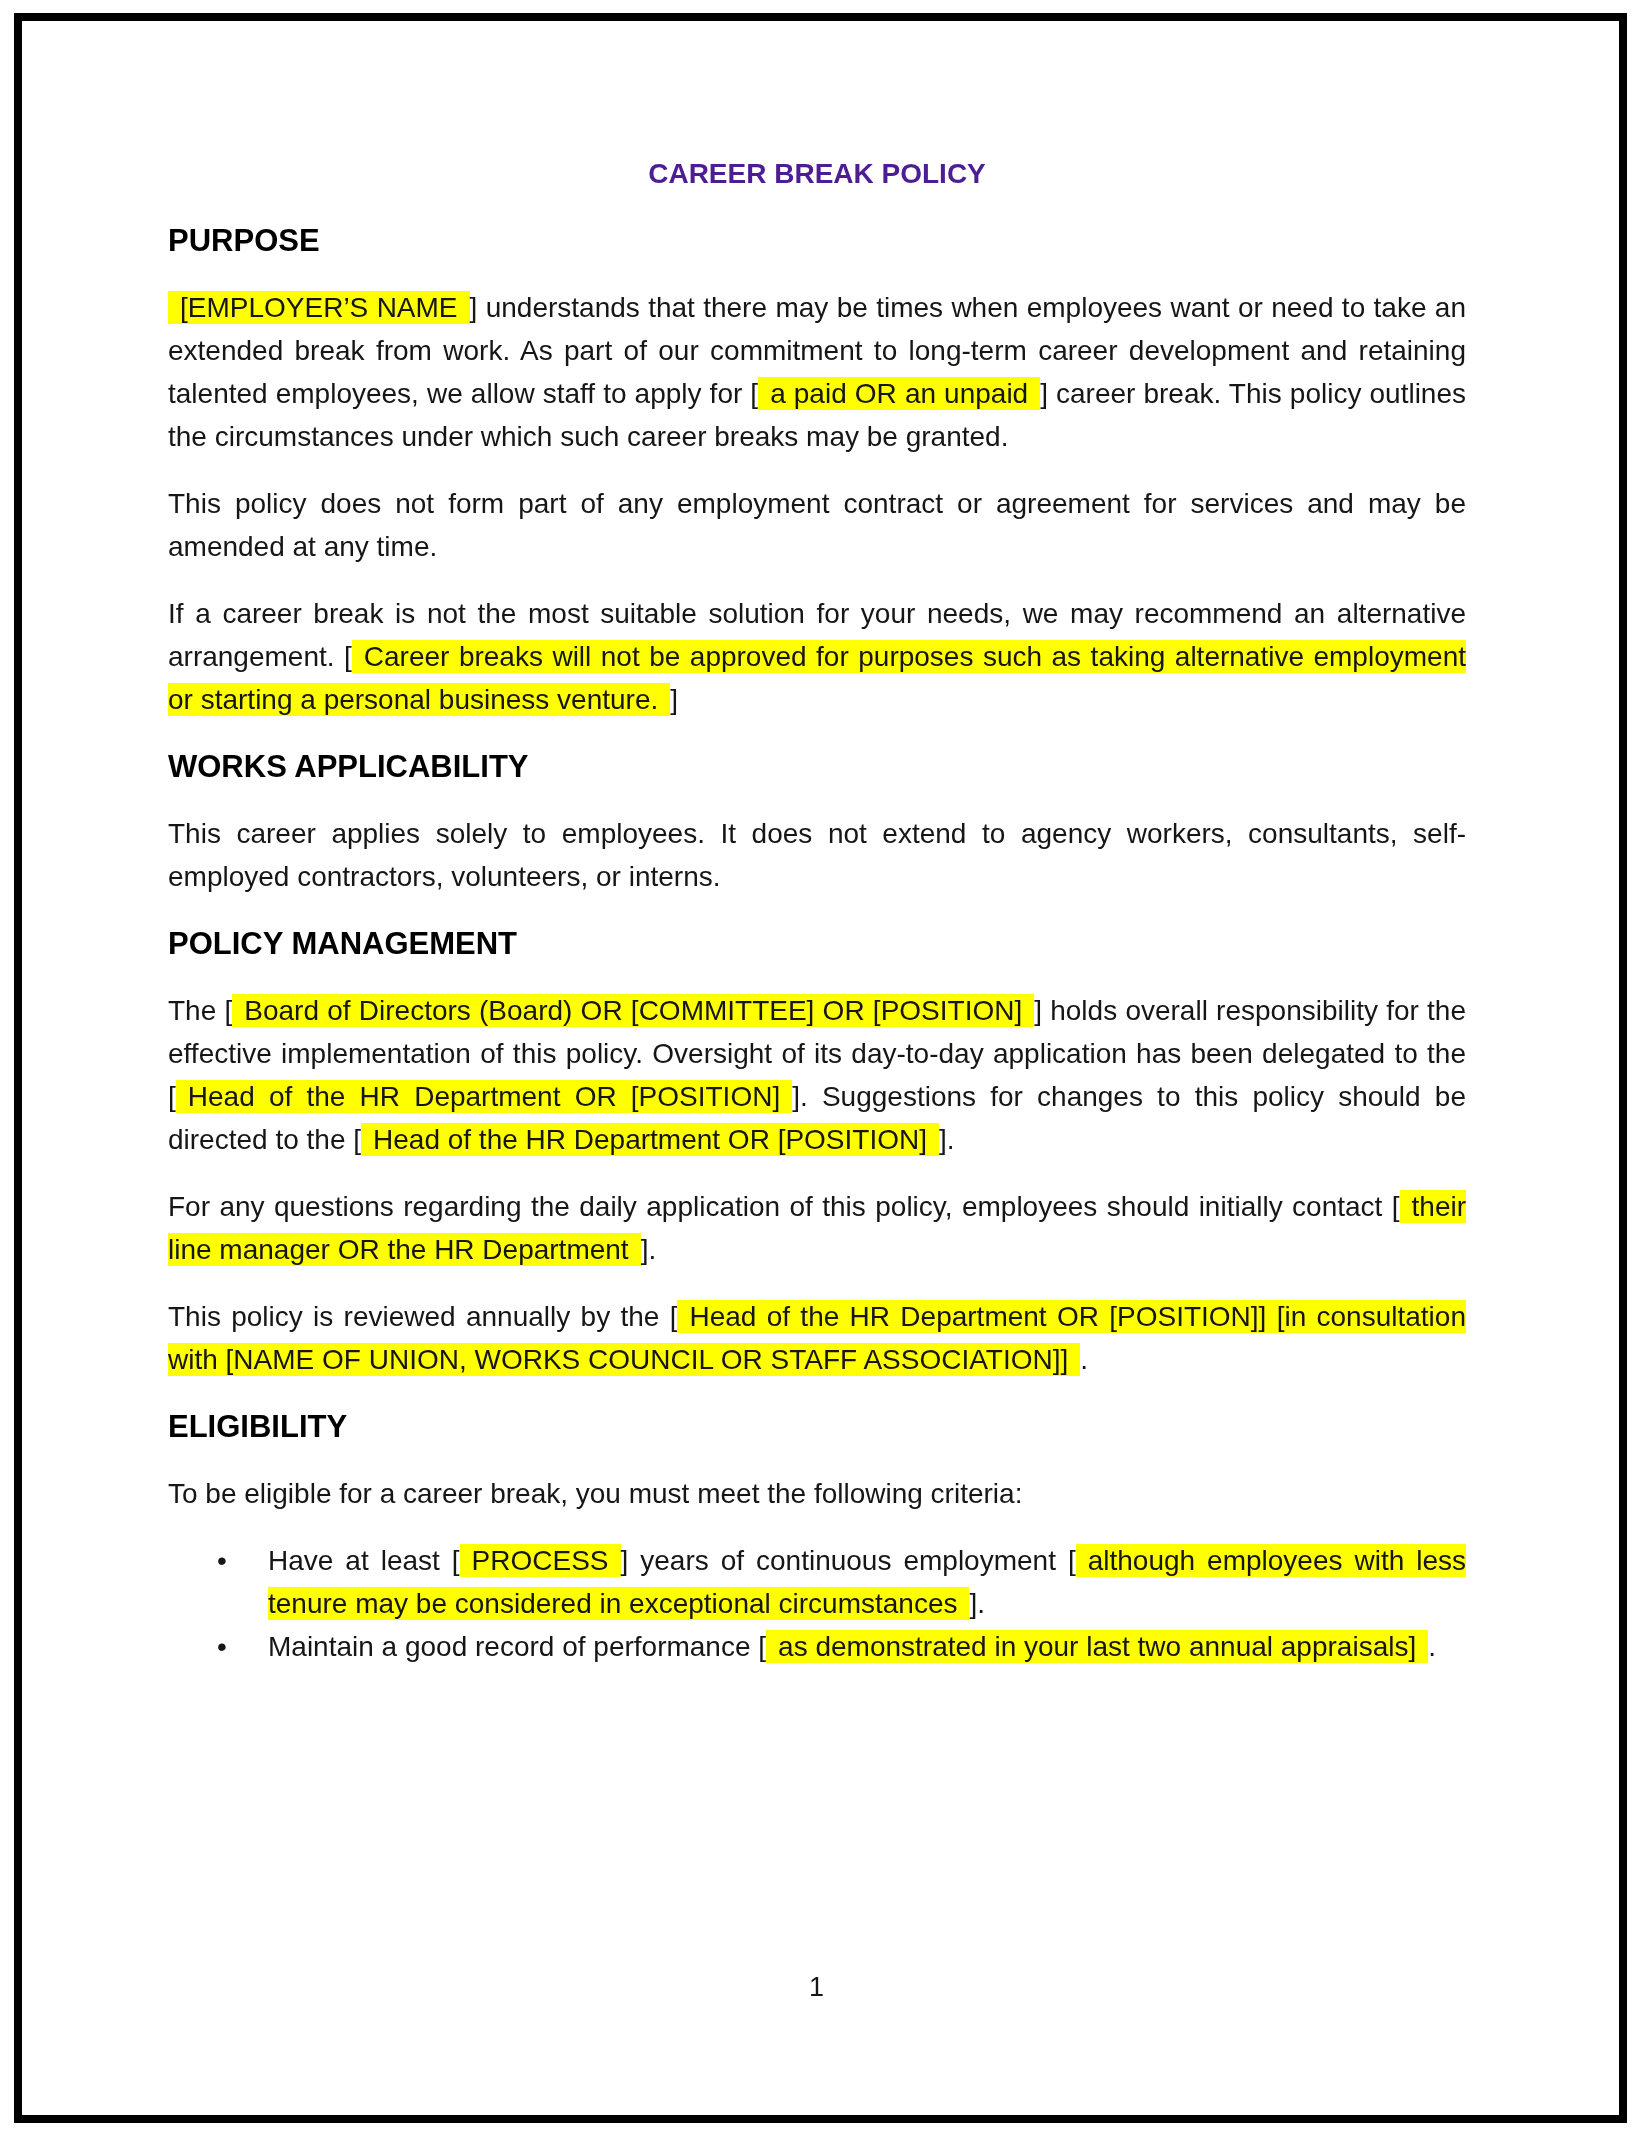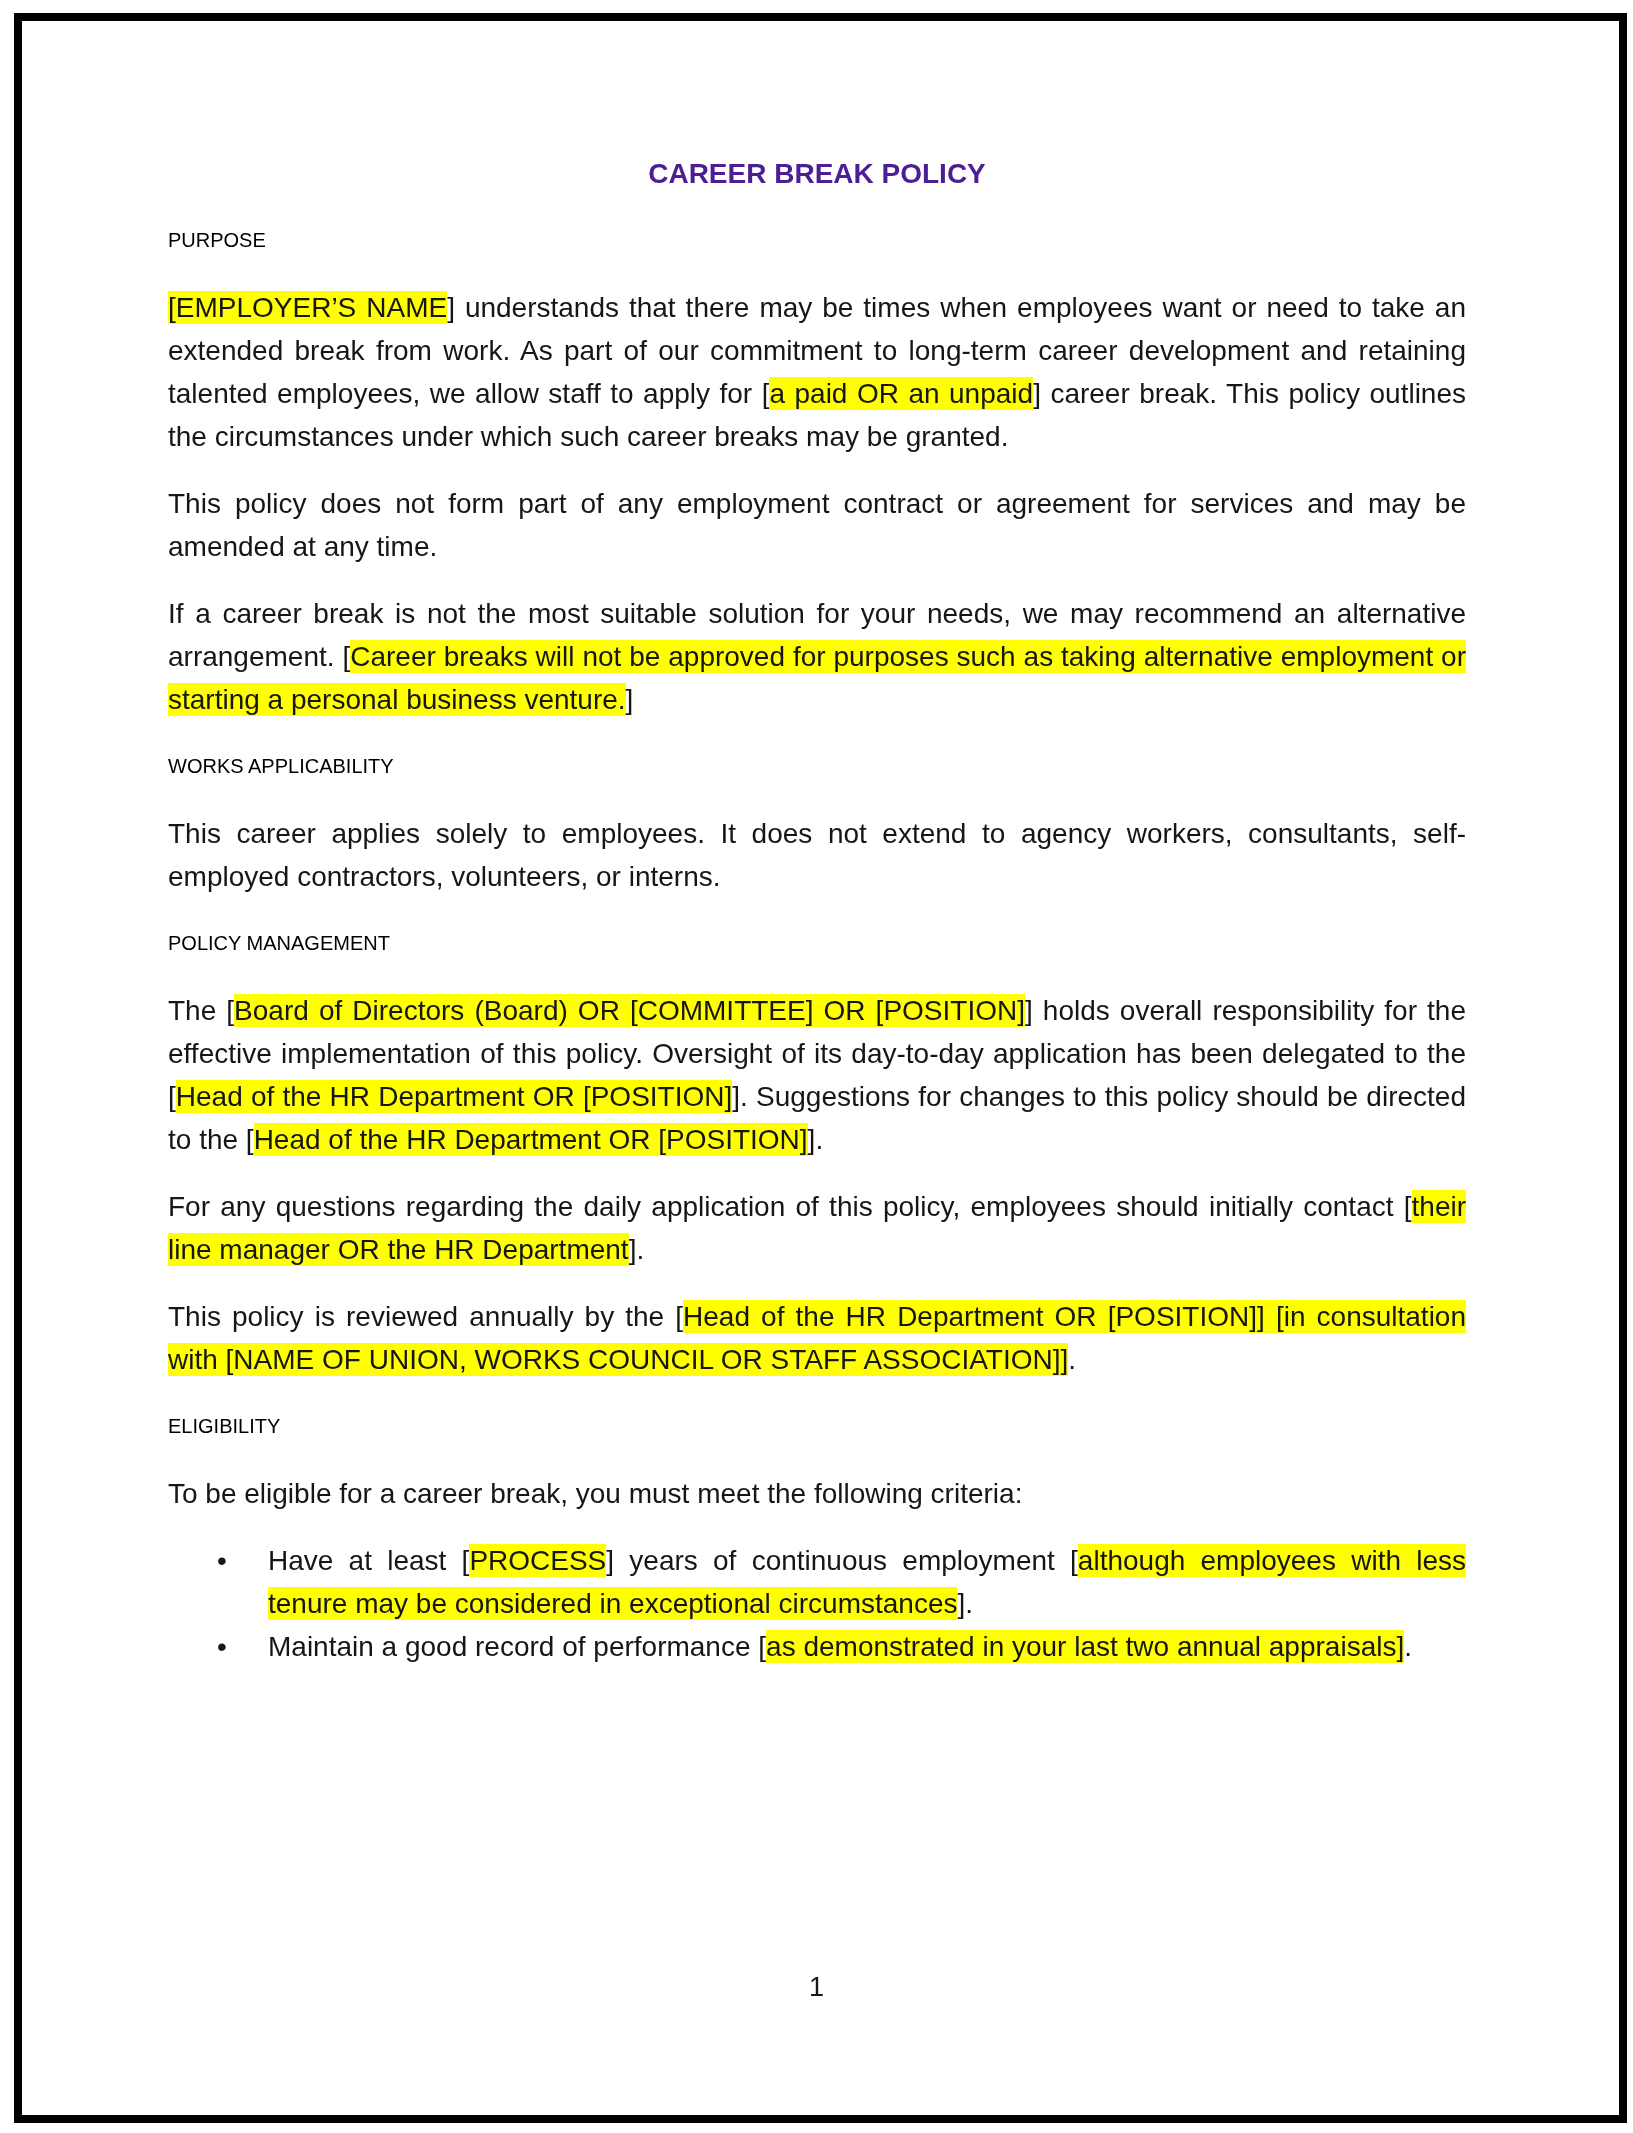--- a/index.html
+++ b/index.html
@@ -25,35 +25,35 @@
     padding: 152px 167px 0 168px;
     color: #161616;
   }
   .title {
     font-size: 28px; font-weight: bold; color: #4c1d95;
     text-align: center;
     line-height: 43px;
     margin: 0 0 24px 0;
   }
   .heading {
-    font-size: 20px; font-weight: normal; color: #000;
+    font-size: 31px; font-weight: bold; color: #000;
     line-height: 43px;
     margin: 0 0 24px 0;
     text-align: left;
   }
   .para {
     font-size: 28px;
     line-height: 43px;
     margin: 0 0 24px 0;
     text-align: justify;
   }
   mark.hl {
     background: var(--hl-color, #ffff00);
     color: inherit;
-    padding: 1px 0;
+    padding: 1px 12px;
   }
   .bullet-list { margin: 0 0 24px 0; }
   .bullet-item {
     position: relative;
     padding-left: 100px;
     font-size: 28px;
     line-height: 43px;
     text-align: justify;
   }
   .bullet-marker {

